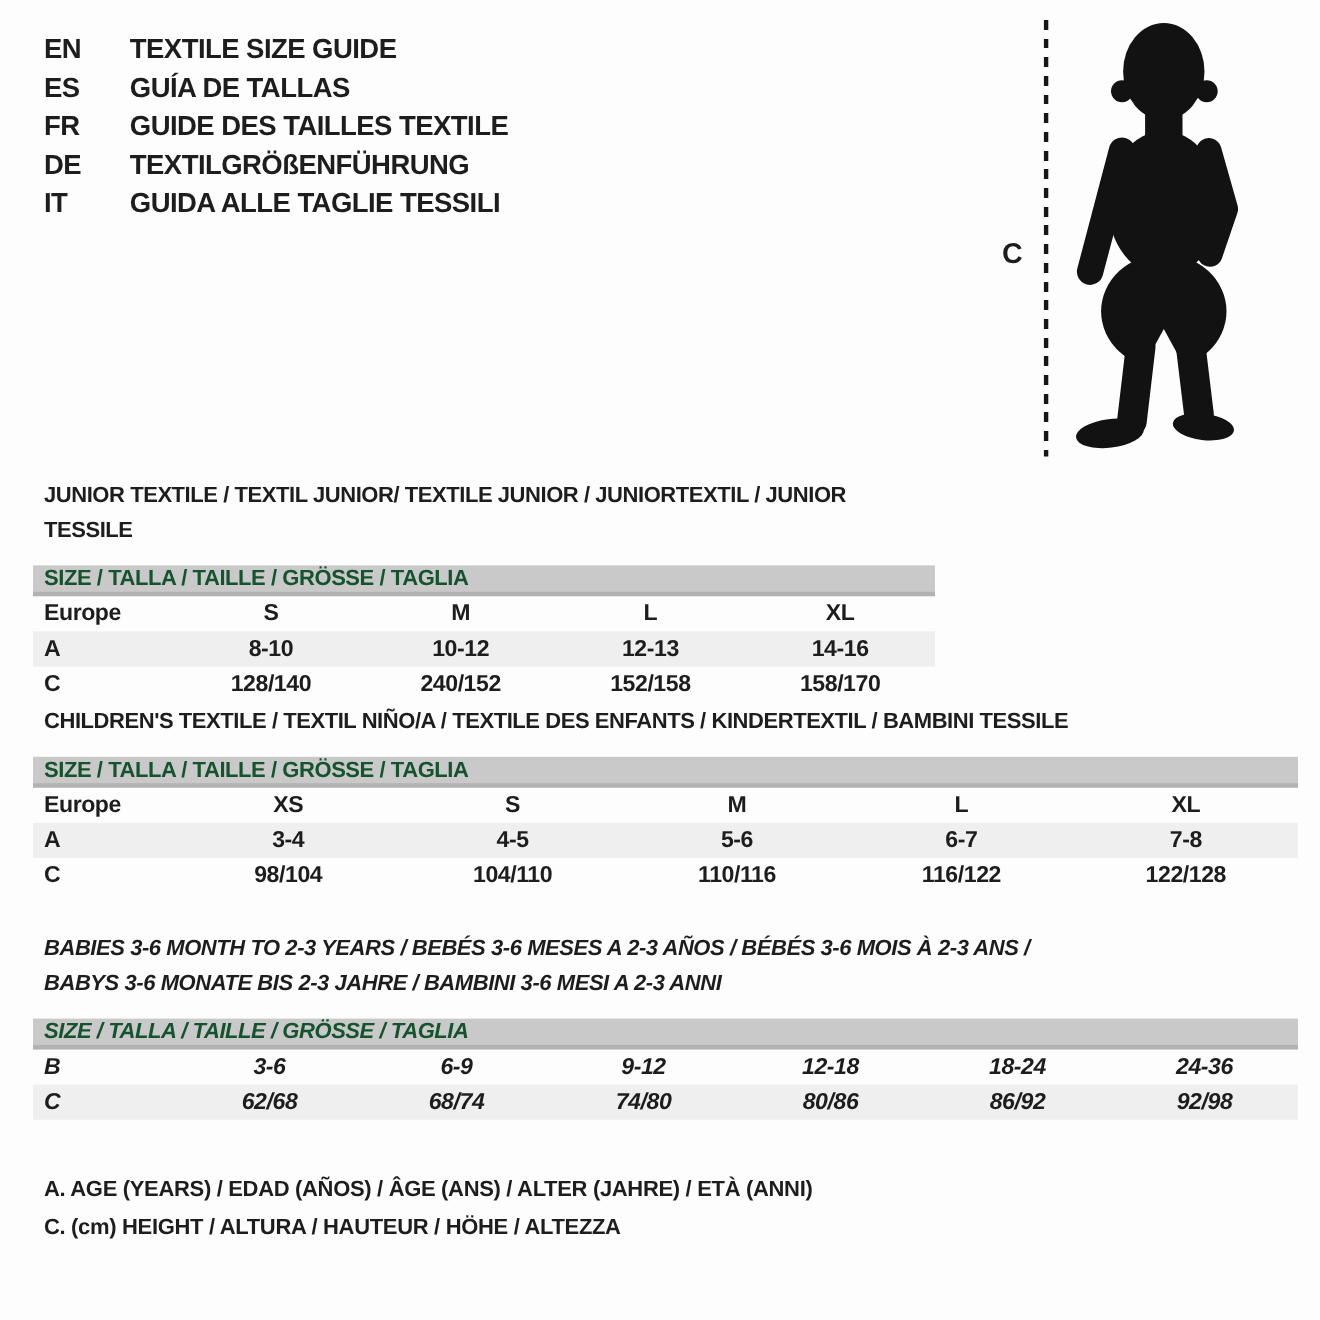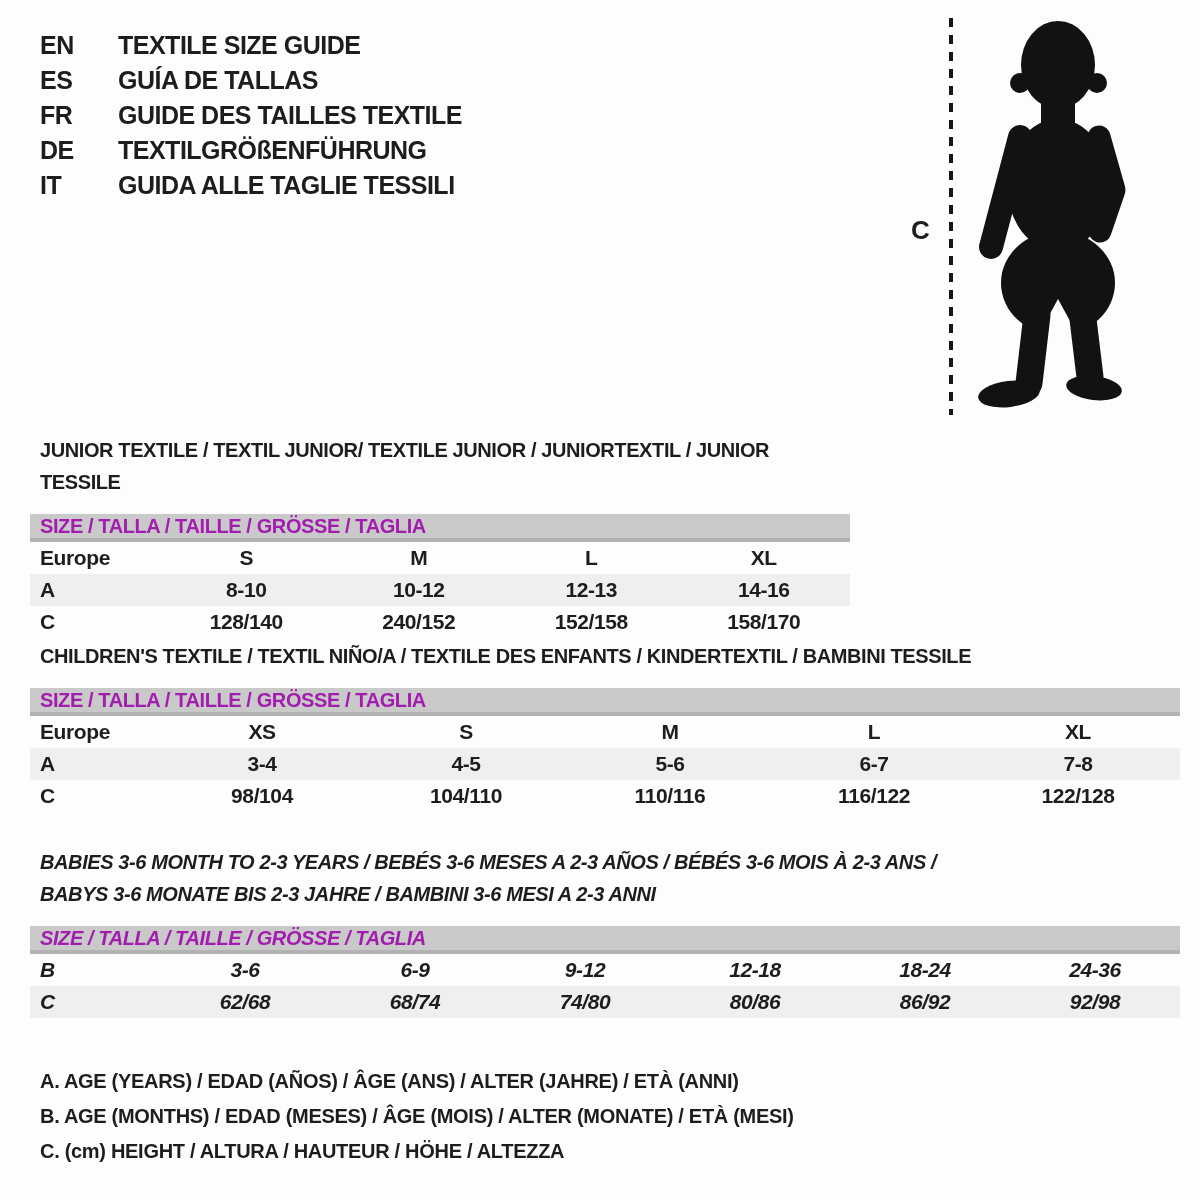--- a/index.html
+++ b/index.html
@@ -19,21 +19,21 @@
     background:repeating-linear-gradient(#161616 0 9px,transparent 9px 17px);}
   .figure-label{position:absolute;left:6px;top:200px;font-size:26px;}
   .figure svg{position:absolute;left:58px;top:0;}
   
   .section{position:absolute;left:30px;}
   .sec0{top:434px;width:820px;}
   .sec1{top:640px;width:1150px;}
   .sec2{top:846px;width:1150px;font-style:italic;}
   .section-title{margin:0 0 16px;padding-left:10px;font-size:20px;line-height:32px;letter-spacing:-0.4px;}
   .size-bar{height:24px;background:var(--size-bar);border-bottom:4px solid var(--size-bar-border);
-    font-size:20px;line-height:25px;padding-left:10px;color:#a21caf;}
+    font-size:20px;line-height:25px;padding-left:10px;color:#14532d;}
   .trow{display:flex;height:32px;align-items:center;font-size:21px;}
   .trow.shade{background:var(--row-shade);}
   .rlabel{flex:0 0 130px;width:130px;padding-left:10px;box-sizing:border-box;}
   .cell{flex:1;text-align:center;}
   
   .legend{position:absolute;left:40px;top:1064px;font-size:20px;line-height:35px;letter-spacing:-0.3px;}
 </style>
 </head>
 <body>
 
@@ -164,17 +164,16 @@
           <span class="cell">74/80</span>
           <span class="cell">80/86</span>
           <span class="cell">86/92</span>
           <span class="cell">92/98</span>
         </div>
       </section>
     </div>
 
   <section class="legend">
       <div class="legend-line">A. AGE (YEARS) / EDAD (AÑOS) / ÂGE (ANS) / ALTER (JAHRE) / ETÀ (ANNI)</div>
-      <div class="legend-line">B. AGE (MONTHS) / EDAD (MESES) / ÂGE (MOIS) / ALTER (MONATE) / ETÀ (MESI)</div>
       <div class="legend-line">C. (cm) HEIGHT / ALTURA / HAUTEUR / HÖHE / ALTEZZA</div>
     </section>
 
 </div>
 
 </body></html>

